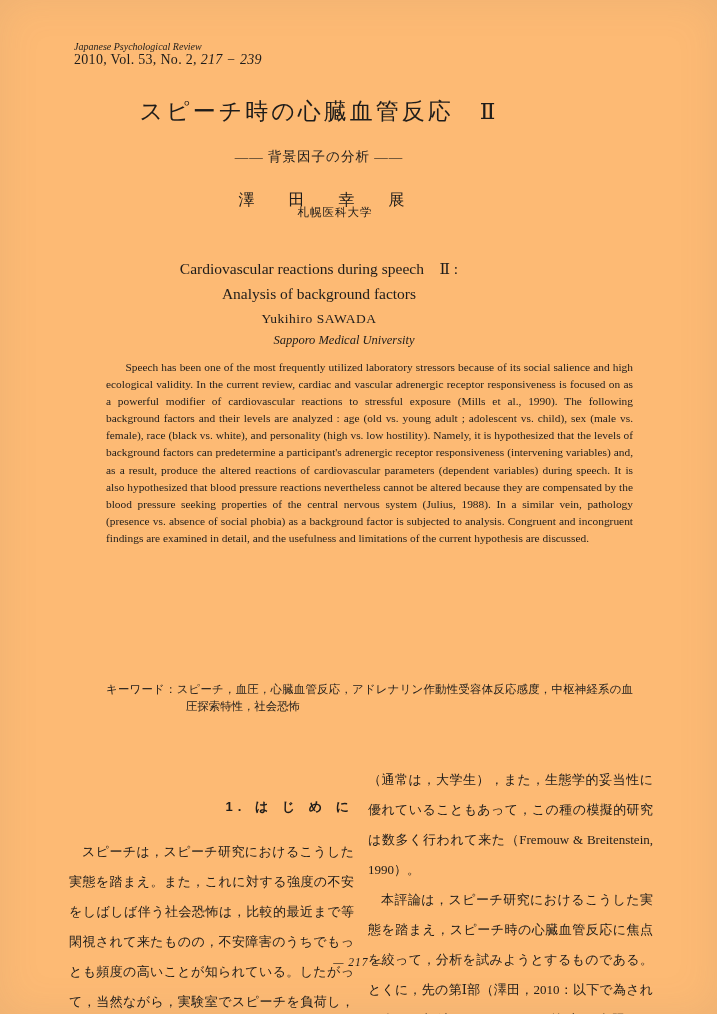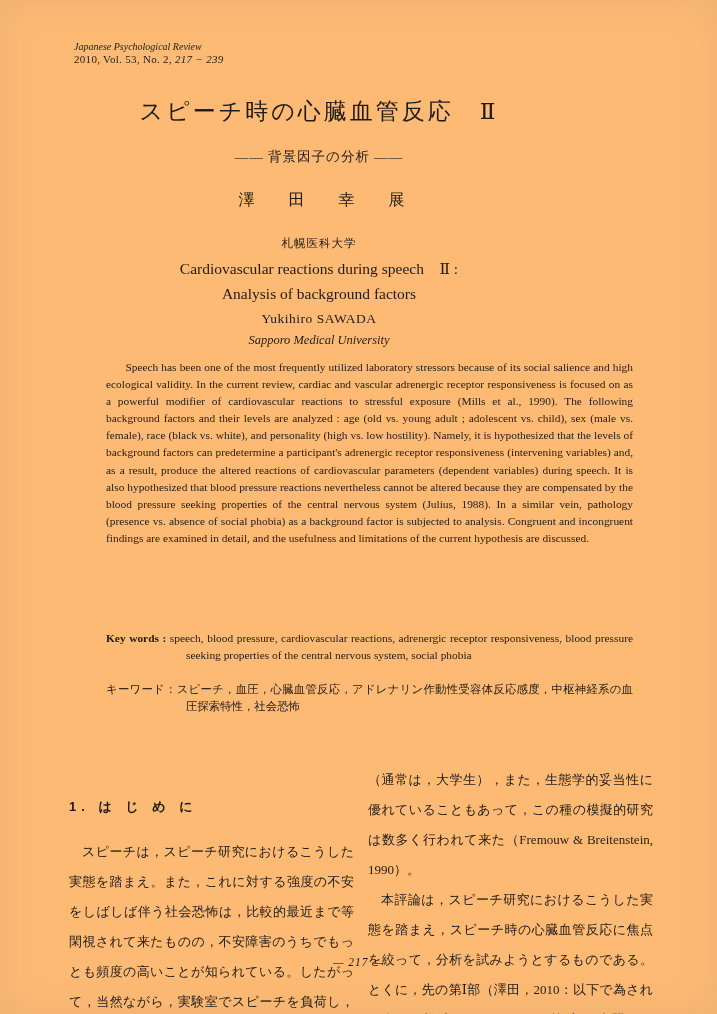--- a/index.html
+++ b/index.html
@@ -12,31 +12,31 @@
     position:relative;
     width:717px;height:1014px;
     background:#fdba74;
     color:#1e1c1a;
     overflow:hidden;
     box-shadow:inset 0 0 40px rgba(120,115,105,0.12);
   }
   
   .journal-header{position:absolute;left:74px;top:40px;line-height:13px;}
   .journal-name{font-style:italic;font-size:10px;}
-  .journal-issue{font-size:11px;letter-spacing:0.3px;text-align:center;}
+  .journal-issue{font-size:14px;letter-spacing:0.3px;text-align:center;}
   .journal-issue .pages{font-style:italic;}
   
   .center{position:absolute;left:0;width:638px;text-align:center;}
   .title-ja{top:96px;font-size:23px;letter-spacing:3px;}
   .subtitle-ja{top:148px;font-size:13.5px;letter-spacing:1px;}
   .author-ja{top:190px;font-size:16px;letter-spacing:9px;margin-left:7px;}
-  .affiliation-ja{top:236px;font-size:11.5px;letter-spacing:1px;}
+  .affiliation-ja{top:205px;font-size:11.5px;letter-spacing:1px;padding-left:16px;}
   .title-en{top:256px;font-size:15.5px;line-height:25px;}
   .author-en{top:311px;font-size:13.5px;letter-spacing:0.5px;}
-  .affiliation-en{top:333px;font-size:12.5px;font-style:italic;}
+  .affiliation-en{top:333px;font-size:12.5px;font-style:italic;padding-left:25px;}
   
   .abstract{
     position:absolute;left:106px;top:359px;width:527px;
     font-size:11.4px;line-height:17.1px;
     text-align:justify;
   }
   .abstract p{margin:0;text-indent:1.7em;}
   
   .keywords{
     position:absolute;left:106px;width:527px;
@@ -48,21 +48,21 @@
   .kw-label{font-weight:bold;}
   .kw-label-ja{font-weight:normal;}
   
   .columns{
     position:absolute;left:69px;top:718px;width:584px;
     display:flex;gap:14px;
   }
   .col{width:285px;font-size:13px;line-height:30px;text-align:justify;margin-top:47px;}
   .section-heading{
     margin:27px 0 15px 0;
-    text-align:left;
+    text-align:right;
     font-family:"Liberation Sans","DejaVu Sans",sans-serif;
     font-weight:bold;font-size:13px;letter-spacing:5px;
   }
   .col p{margin:0;}
   .col p.indent{text-indent:1em;}
   
   .page-number{
     position:absolute;left:0;top:956px;width:717px;
     text-align:center;font-size:11.5px;font-style:italic;letter-spacing:1px;
   }
@@ -86,23 +86,20 @@
     <div>Cardiovascular reactions during speech　Ⅱ :</div>
     <div>Analysis of background factors</div>
   </div>
   <div class="center author-en">Yukihiro SAWADA</div>
   <div class="center affiliation-en">Sapporo Medical University</div>
 
   <div class="abstract">
     <p>Speech has been one of the most frequently utilized laboratory stressors because of its social salience and high ecological validity.  In the current review, cardiac and vascular adrenergic receptor responsiveness is focused on as a powerful modifier of cardiovascular reactions to stressful exposure (Mills et al., 1990).  The following background factors and their levels are analyzed : age (old vs. young adult ; adolescent vs. child),  sex (male vs. female),  race (black vs. white),  and personality (high vs. low hostility).  Namely, it is hypothesized that the levels of background factors can predetermine a participant's adrenergic receptor responsiveness (intervening variables) and, as a result, produce the altered reactions of cardiovascular parameters (dependent variables) during speech.  It is also hypothesized that blood pressure reactions nevertheless cannot be altered because they are compensated by the blood pressure seeking properties of the central nervous system (Julius, 1988).  In a similar vein, pathology (presence vs. absence of social phobia) as a background factor is subjected to analysis.  Congruent and incongruent findings are examined in detail, and the usefulness and limitations of the current hypothesis are discussed.</p>
   </div>
 
-  <div class="keywords kw-en">
-    <p><span class="kw-label">Key words :</span> <span>speech, blood pressure, cardiovascular reactions, adrenergic receptor responsiveness, blood pressure seeking properties of the central nervous system, social phobia</span></p>
-  </div>
 
   <div class="keywords kw-ja">
     <p><span class="kw-label-ja">キーワード：</span><span>スピーチ，血圧，心臓血管反応，アドレナリン作動性受容体反応感度，中枢神経系の血圧探索特性，社会恐怖</span></p>
   </div>
 
   <div class="columns">
     <div class="col">
       <div class="section-heading">1. は じ め に</div>
       <p class="indent">スピーチは，スピーチ研究におけるこうした実態を踏まえ。また，これに対する強度の不安をしばしば伴う社会恐怖は，比較的最近まで等閑視されて来たものの，不安障害のうちでもっとも頻度の高いことが知られている。したがって，当然ながら，実験室でスピーチを負荷し，日常のスピーチで何が起こっているかを検討する模擬的研究は，重要な意味を有する。実験参加者が得られやすく</p>
     </div>

